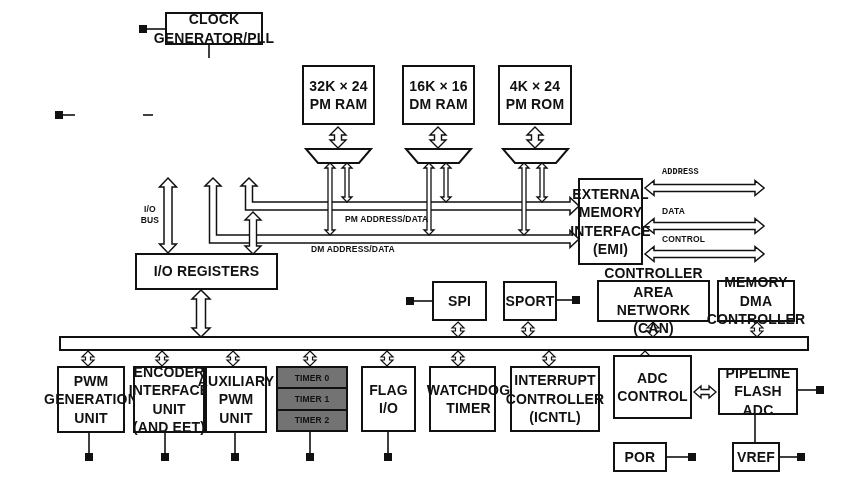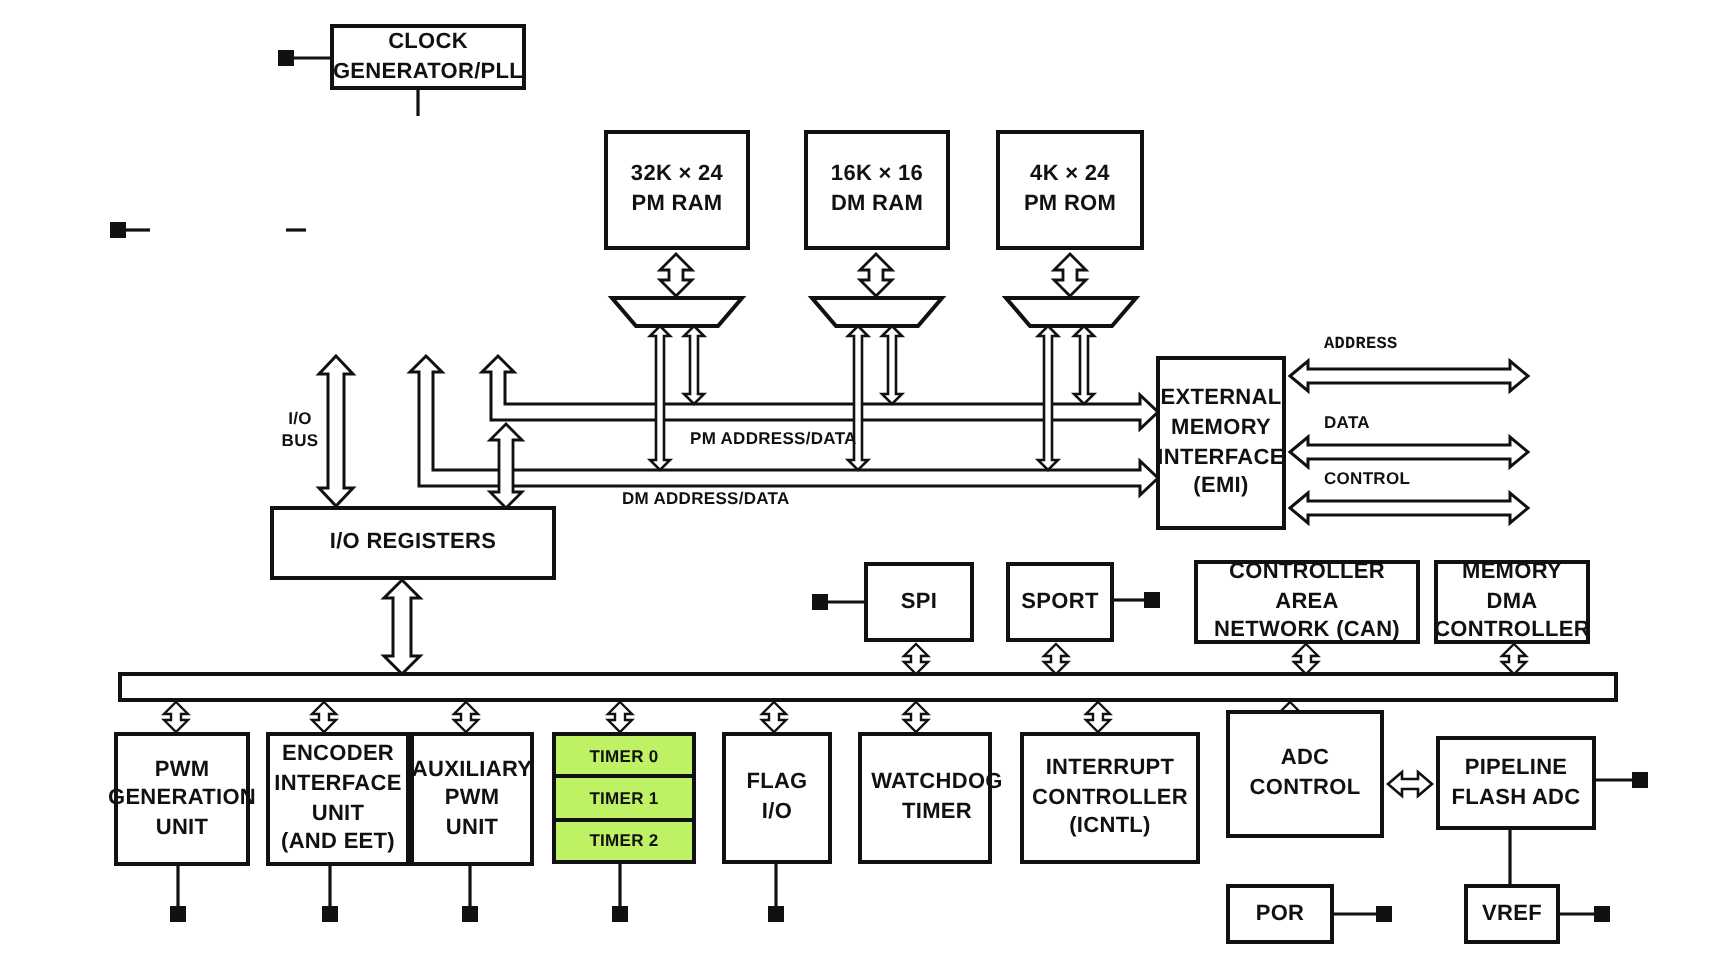--- a/index.html
+++ b/index.html
@@ -4,25 +4,25 @@
 <style>
   html,body{margin:0;padding:0;background:#fff;}
   #canvas{
     position:relative;width:857px;height:489px;background:#fff;overflow:hidden;
     font-family:"Liberation Sans", sans-serif;
   }
   #connectors{position:absolute;left:0;top:0;width:857px;height:489px;}
   .box{
     position:absolute;box-sizing:border-box;border:2px solid #111;background:#fff;
     display:flex;align-items:center;justify-content:center;text-align:center;
-    font-weight:bold;font-size:11px;line-height:1.32;letter-spacing:.15px;
+    font-weight:bold;font-size:14px;line-height:1.32;letter-spacing:.15px;
     color:#111;white-space:pre-line;z-index:2;
   }
   .timer-box{
-    position:absolute;box-sizing:border-box;border:2px solid #111;background:#bef264;
+    position:absolute;box-sizing:border-box;border:2px solid #111;background:#737373;
     display:flex;flex-direction:column;align-items:stretch;z-index:2;
   }
   .timer-cell{
     flex:1;display:flex;align-items:center;justify-content:center;
     font-weight:bold;font-size:8.5px;letter-spacing:.15px;color:#111;
   }
   .timer-cell + .timer-cell{border-top:2px solid #111;}
   .lbl{
     position:absolute;font-weight:bold;font-size:8.5px;line-height:1.25;
     letter-spacing:.15px;color:#111;white-space:pre-line;z-index:3;

